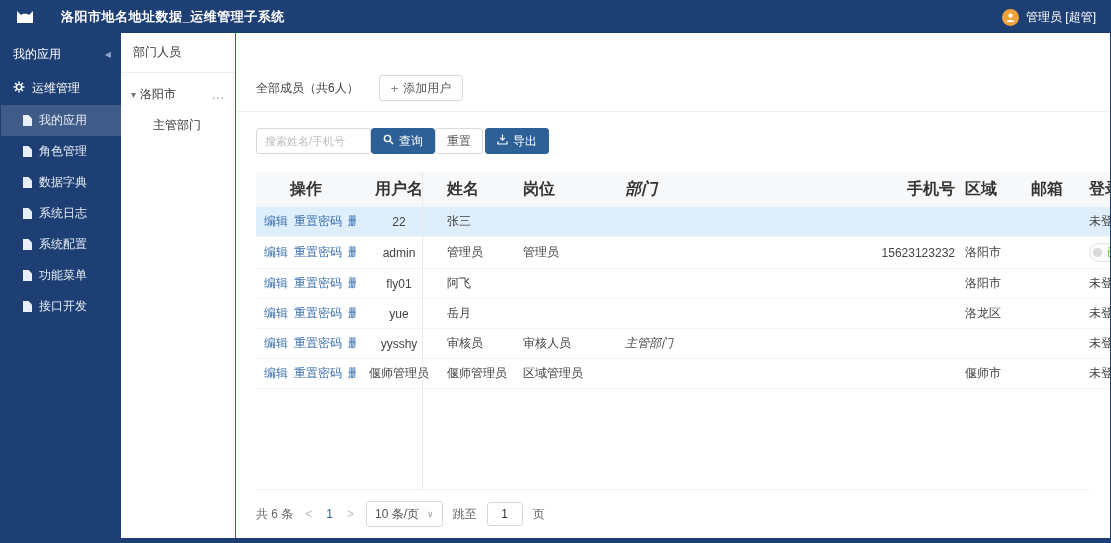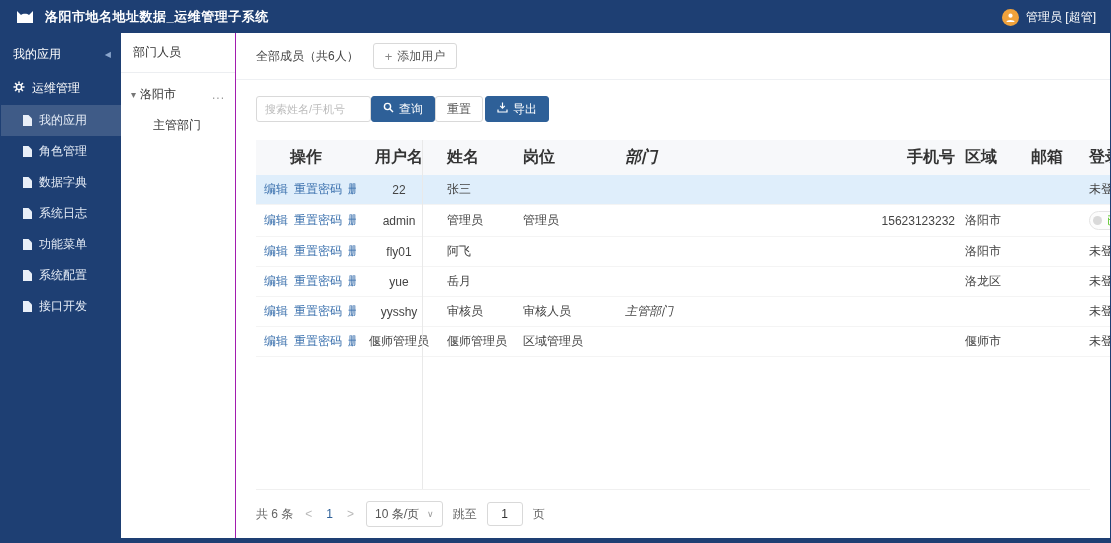--- a/index.html
+++ b/index.html
@@ -1,20 +1,20 @@
 <!DOCTYPE html>
 <html><head>
 <meta charset="utf-8">
 <style>
   html,body{margin:0;padding:0;}
   body{background:#e8eaee;font-family:"Liberation Sans","DejaVu Sans",sans-serif;font-size:12px;color:#333;}
   .app{width:1111px;height:543px;background:#fff;border:1px solid #1e3f73;border-bottom:5px solid #1e3f73;display:flex;flex-direction:column;overflow:hidden;box-sizing:border-box;}
   
   .topbar{height:32px;flex:0 0 32px;background:#1e3f73;color:#fff;display:flex;align-items:center;justify-content:space-between;padding:0 14px;}
-  .tb-left{display:flex;align-items:center;gap:10px;}
+  .tb-left{display:flex;align-items:center;gap:26px;}
   .tb-title{font-size:13px;font-weight:bold;letter-spacing:.5px;}
   .tb-right{display:flex;align-items:center;gap:7px;cursor:pointer;font-size:12px;}
   .avatar{width:17px;height:17px;border-radius:50%;background:#f0a23c;display:inline-flex;align-items:center;justify-content:center;}
   .app-body{flex:1;display:flex;min-height:0;}
   
   .sidebar{flex:0 0 120px;background:#1e3f73;color:#dfe8f5;padding-top:4px;box-sizing:border-box;}
   .myapps{display:flex;align-items:center;justify-content:space-between;padding:9px 10px 9px 12px;color:#fff;}
   .collapse-ic{font-size:8px;color:#8aa5cc;cursor:pointer;}
   .menu-section{display:flex;align-items:center;gap:7px;padding:8px 10px 8px 12px;color:#fff;cursor:pointer;}
   .menu{display:flex;flex-direction:column;}
@@ -24,21 +24,21 @@
   
   .dept-panel{flex:0 0 115px;background:#fff;border-right:1px solid #a21caf;display:flex;flex-direction:column;box-sizing:border-box;}
   .dept-header{padding:11px 12px;border-bottom:1px solid #eceef1;color:#333;}
   .tree{padding:6px 4px;}
   .tree-item{display:flex;align-items:center;gap:4px;padding:7px 6px;cursor:pointer;}
   .tree-item .caret{color:#777;font-size:10px;}
   .tree-item .more{margin-left:auto;color:#999;letter-spacing:1px;}
   .tree-item.child{padding-left:28px;}
   
   .main{flex:1;min-width:0;display:flex;flex-direction:column;background:#fff;}
-  .members-bar{display:flex;align-items:center;gap:14px;padding:10px 20px;border-bottom:1px solid #eef0f3;color:#444;}
+  .members-bar{display:flex;align-items:center;gap:20px;padding:10px 20px;border-bottom:1px solid #eef0f3;color:#444;margin-top:32px;}
   .btn{display:inline-flex;align-items:center;gap:5px;height:26px;padding:0 11px;border-radius:3px;border:1px solid transparent;font-size:12px;cursor:pointer;background:#fff;font-family:inherit;}
   .btn-outline{border-color:#d9d9d9;color:#555;}
   .btn-primary{background:#2e6098;border-color:#2e6098;color:#fff;}
   .plus-ic{font-size:13px;color:#888;line-height:1;}
   .search-bar{display:flex;align-items:center;gap:0;padding:16px 20px 12px;}
   .search-input{width:115px;height:26px;border:1px solid #d9d9d9;border-radius:3px;padding:0 8px;font-size:11px;color:#333;font-family:inherit;box-sizing:border-box;}
   .search-input::placeholder{color:#bbb;}
   .gap{width:2px;}
   
   .table-area{flex:1;min-height:0;padding:6px 20px 0;position:relative;}
@@ -148,29 +148,29 @@
               </svg>
             </span>
             <span>系统日志</span>
           </div>
           <div class="menu-item">
             <span class="doc-icon">
               <svg width="9" height="11" viewBox="0 0 9 11">
                 <path d="M0 0 h5.5 L9 3.5 V11 H0 Z" fill="#e9eff8"></path>
               </svg>
             </span>
+            <span>系统配置</span>
+          </div>
+          <div class="menu-item">
+            <span class="doc-icon">
+              <svg width="9" height="11" viewBox="0 0 9 11">
+                <path d="M0 0 h5.5 L9 3.5 V11 H0 Z" fill="#e9eff8"></path>
+              </svg>
+            </span>
             <span>功能菜单</span>
-          </div>
-          <div class="menu-item">
-            <span class="doc-icon">
-              <svg width="9" height="11" viewBox="0 0 9 11">
-                <path d="M0 0 h5.5 L9 3.5 V11 H0 Z" fill="#e9eff8"></path>
-              </svg>
-            </span>
-            <span>系统配置</span>
           </div>
           <div class="menu-item">
             <span class="doc-icon">
               <svg width="9" height="11" viewBox="0 0 9 11">
                 <path d="M0 0 h5.5 L9 3.5 V11 H0 Z" fill="#e9eff8"></path>
               </svg>
             </span>
             <span>接口开发</span>
           </div>
         </nav>

